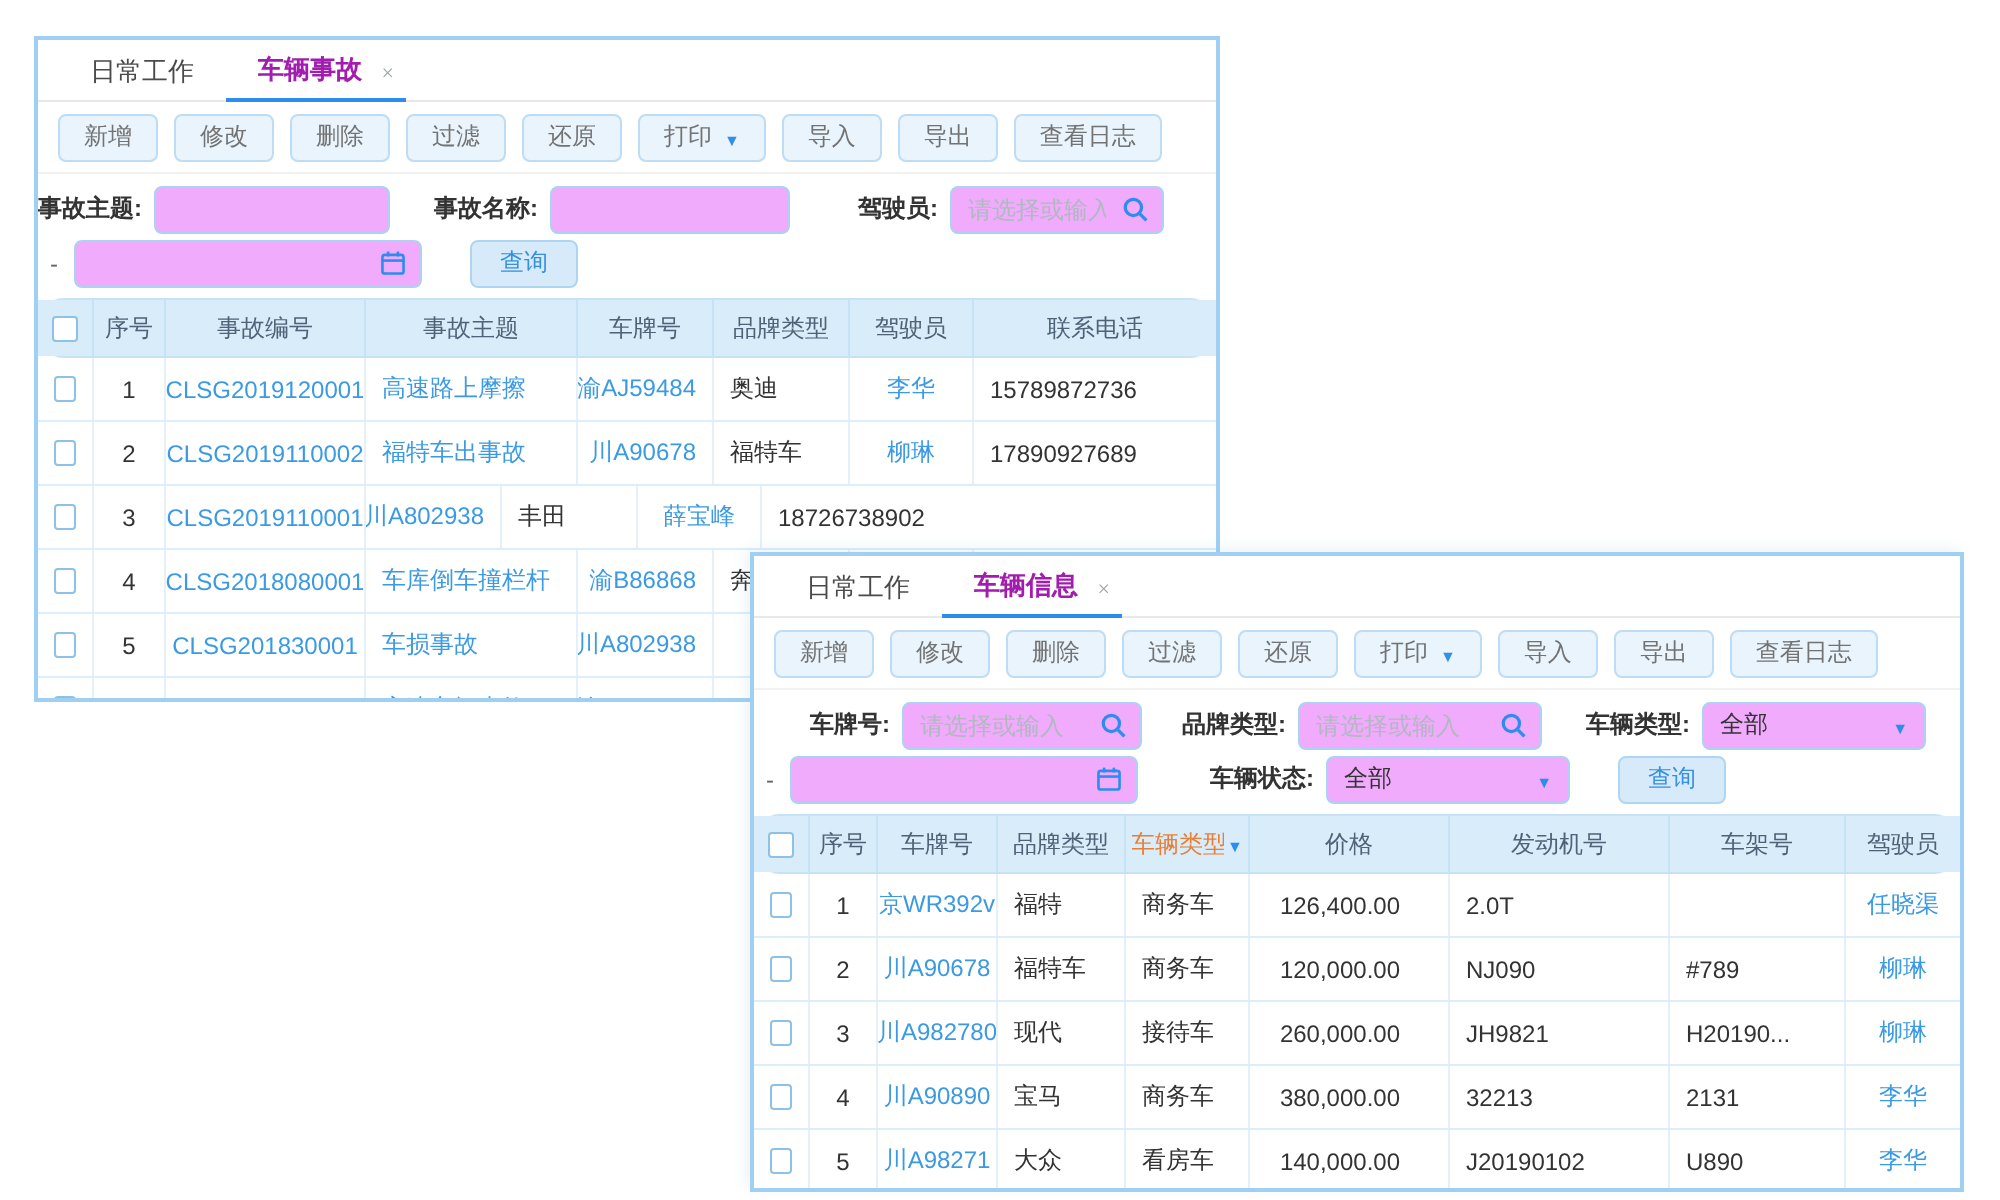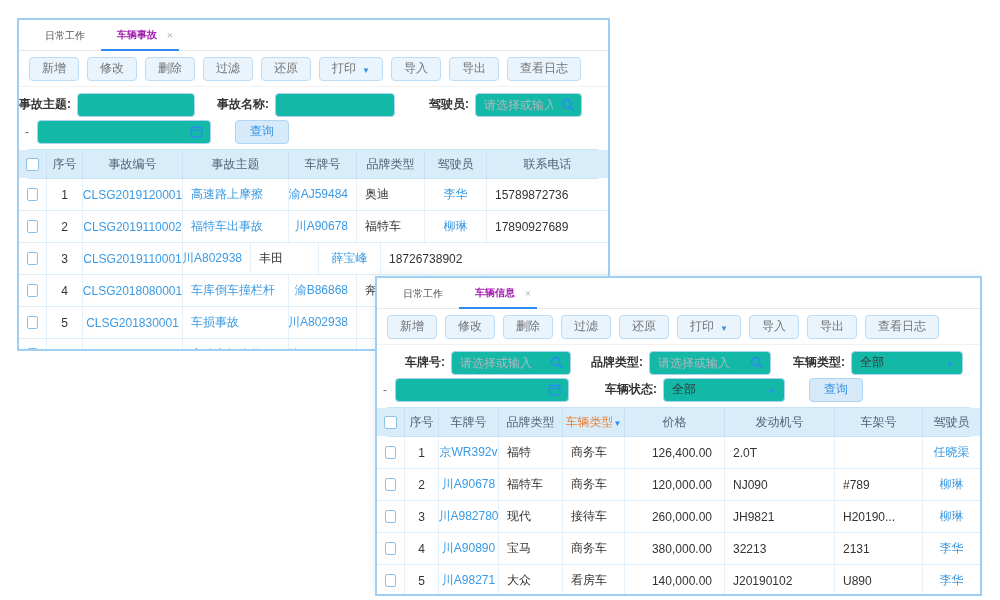--- a/index.html
+++ b/index.html
@@ -3,35 +3,35 @@
 <meta charset="utf-8">
 <style>
   * { margin:0; padding:0; box-sizing:border-box; }
   html,body { width:1000px; height:600px; background:#fff; font-family:"Liberation Sans","DejaVu Sans",sans-serif; overflow:hidden; }
   .win { position:absolute; background:#fff; border:2px solid #9fd0f3; overflow:hidden; }
   #win1 { left:17px; top:18px; width:593px; height:333px; z-index:1; }
   #win2 { left:375px; top:276px; width:607px; height:320px; z-index:2; box-shadow:-2px -2px 6px rgba(120,160,200,.12); }
 
   
   .tabbar { display:flex; align-items:flex-end; height:31px; border-bottom:1px solid #e8e8e8; padding-left:10px; background:#fff; }
-  .tab { position:relative; padding:0 16px; line-height:29px; font-size:10px; color:#4a4a4a; cursor:pointer;font-family:Liberation Serif, serif; }
+  .tab { position:relative; padding:0 16px; line-height:29px; font-size:13px; color:#4a4a4a; cursor:pointer;font-family:Liberation Serif, serif; }
   .tab.active { font-weight:bold; color:#a21caf; border-bottom:2px solid #2d8cf0; margin-bottom:-1px; padding-right:22px; }
   .tclose { position:absolute; top:1px; right:6px; font-weight:normal; }
   .tclose::after { content:"\00d7"; color:#9aa5ad; font-size:11px; }
 
   
   .toolbar { display:flex; align-items:center; height:36px; padding:0 10px; gap:8px; border-bottom:1px solid #f1f1f1; }
   .tbtn { display:inline-flex; align-items:center; height:24px; padding:0 12px; background:#e9f4fd; border:1px solid #bddcf5; border-radius:4px; color:#737373; font-size:12px; font-family:inherit; cursor:pointer; white-space:nowrap; }
   .bcaret::after { content:"\25BC"; font-size:8px; color:#3490e3; margin-left:6px; }
 
   
   .filters { padding:4px 0; }
   .frow { display:flex; align-items:center; height:27px; }
   .flabel { font-size:12px; font-weight:bold; color:#333; margin-right:6px; white-space:nowrap; }
-  .inp, .ibox, .sel { height:24px; border:1px solid #a9d3f0; border-radius:4px; background:#14b8a6; font-size:12px; color:#333; }
+  .inp, .ibox, .sel { height:24px; border:1px solid #a9d3f0; border-radius:4px; background:#f0abfc; font-size:12px; color:#333; }
   .inp { padding:0 8px; font-family:inherit; outline:none; }
   .inp::placeholder { color:#b0b8c0; }
   .ibox { display:flex; align-items:center; }
   .ibox .inp { border:none; flex:1; height:20px; min-width:0; background:transparent; }
   .ibox svg { flex:0 0 auto; margin-right:7px; }
   .sel { display:flex; align-items:center; justify-content:space-between; padding:0 8px; cursor:pointer; }
   .scaret::after { content:"\25BC"; font-size:8px; color:#2d8cf0; }
   .dash { font-size:12px; color:#666; }
   .qbtn { height:24px; padding:0 14px; background:#d6eafa; border:1px solid #aed5f2; border-radius:4px; color:#3490e3; font-size:12px; font-family:inherit; cursor:pointer; }
 
@@ -46,21 +46,21 @@
   .link { color:#3b9ae3; cursor:pointer; }
   .cb { width:13px; height:13px; border:1px solid #8cc1e8; border-radius:2px; background:#fff; cursor:pointer; }
   .cc { justify-content:center; }
   .hsort { color:#e87f35 !important; max-width:46px; overflow:hidden; display:inline-block; }
   .hcaret::after { content:"\25BC"; font-size:8px; color:#2d8cf0; margin-left:2px; }
 
   
   .t1c0{width:28px;} .t1c1{width:36px;} .t1c2{width:100px;} .t1c3{width:106px;} .t1c4{width:68px;} .t1c5{width:68px;} .t1c6{width:62px;} .t1c7{flex:1;}
   
   .t2c0{width:28px;} .t2c1{width:34px;} .t2c2{width:60px;} .t2c3{width:64px;} .t2c4{width:62px;} .t2c5{width:100px;} .t2c6{width:110px;} .t2c7{width:88px;} .t2c8{flex:1;}
-  .t2c5.rt{padding-right:12px;}
+  .t2c5.rt{padding-right:24px;}
 
   .ml12{} .ml22{margin-left:22px;} .ml34{margin-left:34px;} .ml8{margin-left:8px;} .ml6{margin-left:6px;} .ml24{margin-left:24px;} .ml28{margin-left:28px;} .ml20{margin-left:20px;} .ml36{margin-left:36px;}
   .w118{width:118px;} .w120{width:120px;} .w107{width:107px;} .w174{width:174px;} .w112{width:112px;} .w122{width:122px;}
 </style>
 </head>
 <body>
 
 <div class="win" id="win1">
   <div class="tabbar">
     <div class="tab"><span>日常工作</span></div>

